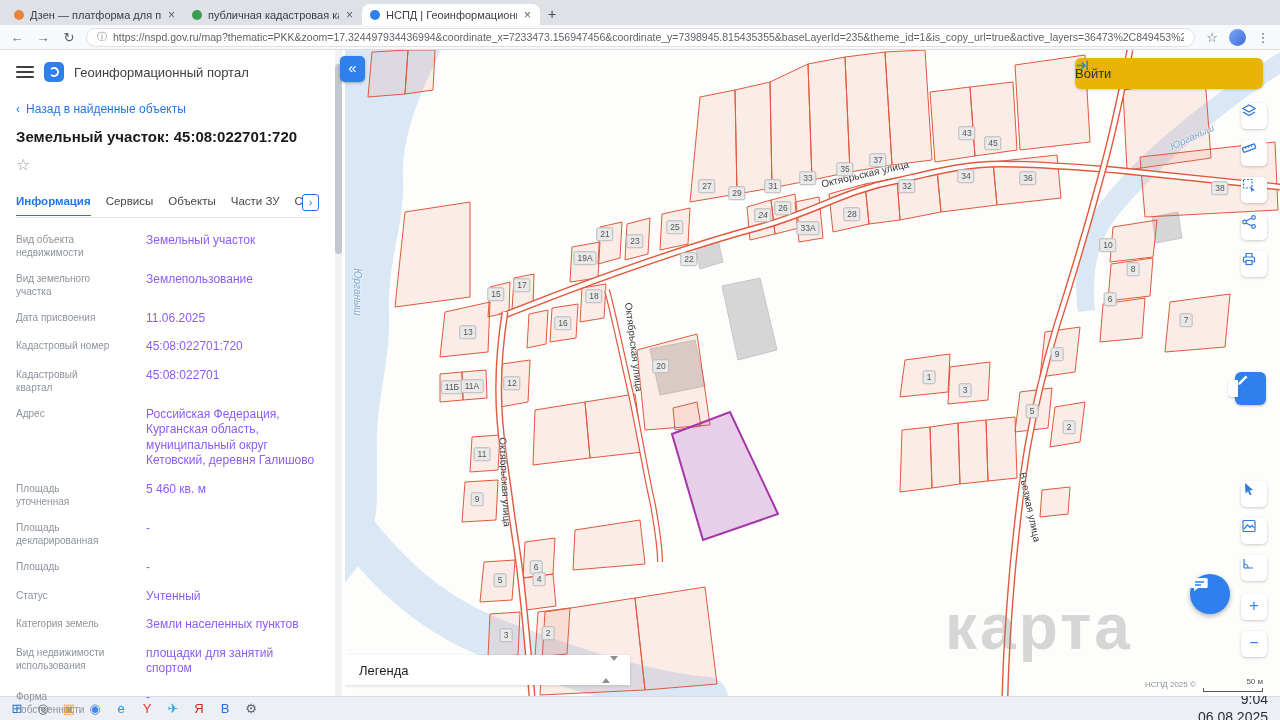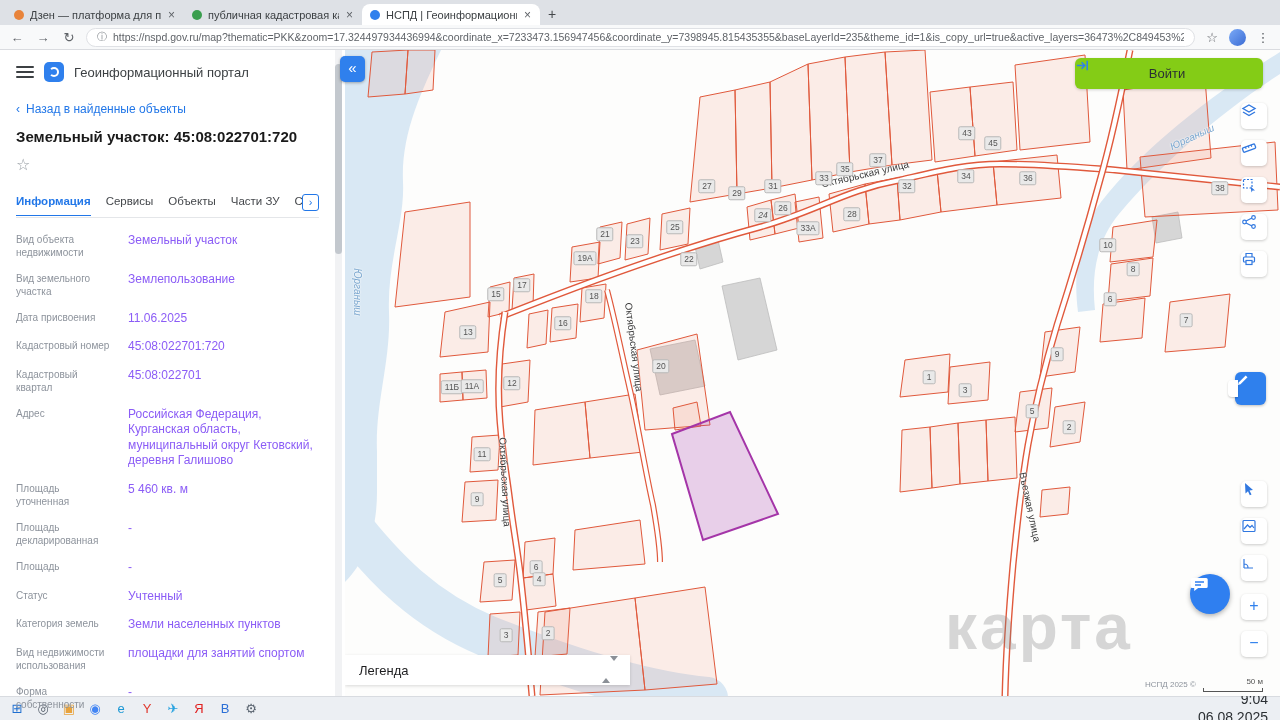--- a/index.html
+++ b/index.html
@@ -37,38 +37,38 @@
   .back{display:flex;align-items:center;gap:6px;color:#2277e8;font-size:12px;margin-top:18px;cursor:pointer;text-decoration:none;}
   .sb-title{font-size:15px;font-weight:bold;color:#1a1a1a;margin-top:12px;}
   .star{font-size:16px;color:#9aa0a6;margin-top:10px;}
   .sb-tabs-row{display:flex;align-items:center;margin-top:20px;border-bottom:1px solid #e4e6e9;padding-bottom:0;}
   .sb-tabs{display:flex;gap:15px;flex:1;overflow:hidden;}
   .stab{font-size:11.5px;color:#44474b;padding-bottom:8px;white-space:nowrap;}
   .stab.active{color:#2277e8;font-weight:bold;border-bottom:2px solid #2277e8;margin-bottom:-1px;}
   .tabs-next{width:17px;height:17px;border:1px solid #2277e8;color:#2277e8;border-radius:3px;
              font-size:11px;line-height:15px;text-align:center;margin-bottom:6px;flex:none;}
   .fields{margin-top:8px;}
-  .frow{display:grid;grid-template-columns:96px 1fr;column-gap:16px;padding:6.5px 0;}
+  .frow{display:grid;grid-template-columns:96px 1fr;column-gap:34px;padding:6.5px 0;}
   .flabel{font-size:10px;color:#8d939c;line-height:1.3;}
   .fvalue{font-size:12px;color:#8b5cf6;line-height:1.3;}
   .sb-scroll{position:absolute;right:3px;top:14px;width:7px;height:190px;background:#c3c8ce;border-radius:4px;}
   .sb-track{position:absolute;right:3px;top:0;bottom:0;width:7px;background:#f1f2f4;}
 
   
   .map{flex:1;position:relative;background:#fdfdfc;overflow:visible;}
   .map svg{position:absolute;left:0;top:0;}
   .overlay{position:absolute;left:0;top:0;width:935px;height:646px;pointer-events:none;}
   .badge{position:absolute;transform:translate(-50%,-50%);background:#e9e9e9;border:1px solid #b9b9b9;
          border-radius:2px;color:#555;font-size:8.5px;line-height:1;padding:1.5px 3px;white-space:nowrap;}
   .street{position:absolute;font-size:10px;color:#3a3a3a;white-space:nowrap;
           text-shadow:0 0 2px #fff,0 0 2px #fff;}
   .collapse-btn{position:absolute;left:-5px;top:6px;width:25px;height:26px;background:#2f80ed;color:#fff;
         border-radius:5px;text-align:center;line-height:24px;font-size:15px;box-shadow:0 1px 3px rgba(0,0,0,.3);z-index:6;}
-  .login-bar{position:absolute;left:730px;top:8px;width:188px;height:31px;background:#84cc16;border-radius:6px;
-        box-shadow:0 1px 3px rgba(0,0,0,.18);display:flex;align-items:center;justify-content:center;
+  .login-bar{position:absolute;left:730px;top:8px;width:188px;height:31px;background:#eab308;border-radius:6px;
+        box-shadow:0 1px 3px rgba(0,0,0,.18);display:flex;align-items:center;justify-content:flex-start;
         padding-right:4px;gap:7px;font-size:13px;color:#2b2f33;}
   .tbtn{position:absolute;left:896px;width:26px;height:26px;background:#fff;border-radius:5px;
         box-shadow:0 1px 3px rgba(0,0,0,.2);display:flex;align-items:center;justify-content:center;}
   .draw-btn{position:absolute;left:890px;top:322px;width:31px;height:33px;background:#2f80ed;border-radius:6px;
         box-shadow:0 1px 3px rgba(0,0,0,.25);display:flex;align-items:center;justify-content:center;}
   .draw-btn:before{content:"";position:absolute;left:-7px;top:8px;width:10px;height:17px;background:#fff;
         border-radius:4px 0 0 4px;box-shadow:0 1px 2px rgba(0,0,0,.2);}
   .zoom-btn{position:absolute;left:896px;width:26px;height:26px;background:#fff;border-radius:5px;
         box-shadow:0 1px 3px rgba(0,0,0,.2);text-align:center;line-height:24px;font-size:16px;color:#2f80ed;}
   .chat-btn{position:absolute;left:845px;top:524px;width:40px;height:40px;border-radius:50%;background:#2f7ff0;
@@ -314,21 +314,21 @@
         <span class="street" style="left: 160px; top: 432px; transform: translate(-50%, -50%) rotate(87deg);">Октябрьская  улица</span>
         <span class="street" style="left: 289px; top: 297px; transform: translate(-50%, -50%) rotate(83deg);">Октябрьская  улица</span>
         <span class="street" style="left: 685px; top: 457px; transform: translate(-50%, -50%) rotate(78deg);">Въезжая  улица</span>
         <span class="street" style="left: 12px; top: 242px; transform: translate(-50%, -50%) rotate(90deg); color: rgb(123, 167, 207); font-style: italic;">Юрганыш</span>
         <span class="street" style="left: 847px; top: 87px; transform: translate(-50%, -50%) rotate(-25deg); color: rgb(123, 167, 207); font-style: italic;">Юрганыш</span>
       </div>
     <div class="overlay">
         <span class="badge" style="left: 362px; top: 136px;">27</span>
         <span class="badge" style="left: 392px; top: 143px;">29</span>
         <span class="badge" style="left: 428px; top: 136px;">31</span>
-        <span class="badge" style="left: 463px; top: 128px; margin-left: 16px;">33</span>
+        <span class="badge" style="left: 463px; top: 128px;">33</span>
         <span class="badge" style="left: 500px; top: 119px;">35</span>
         <span class="badge" style="left: 533px; top: 110px;">37</span>
         <span class="badge" style="left: 622px; top: 83px;">43</span>
         <span class="badge" style="left: 648px; top: 93px;">45</span>
         <span class="badge" style="left: 875px; top: 138px;">38</span>
         <span class="badge" style="left: 683px; top: 128px;">36</span>
         <span class="badge" style="left: 621px; top: 126px;">34</span>
         <span class="badge" style="left: 562px; top: 136px;">32</span>
         <span class="badge" style="left: 507px; top: 164px;">28</span>
         <span class="badge" style="left: 463px; top: 178px;">33А</span>

